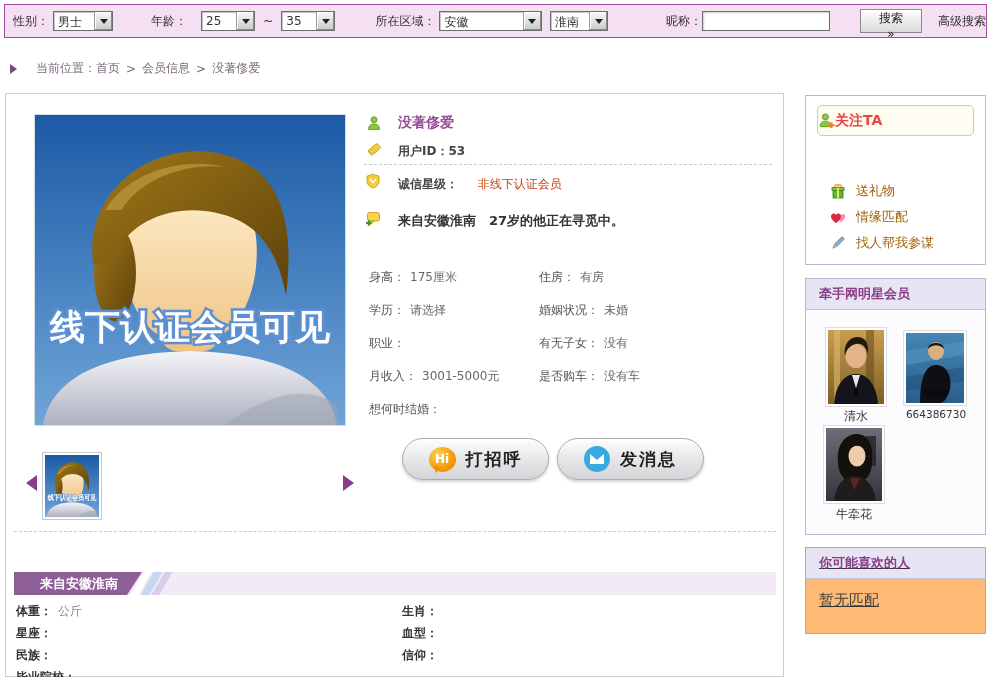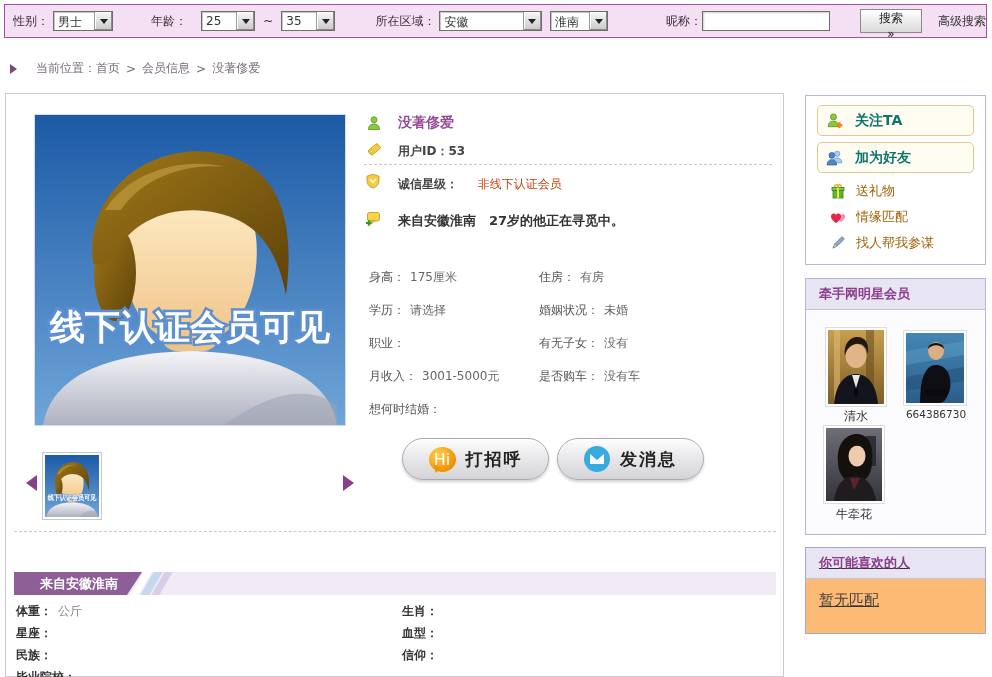--- a/index.html
+++ b/index.html
@@ -55,21 +55,21 @@
   .pill{position:absolute;top:344px;width:147px;height:42px;border-radius:21px;border:1px solid #ABABAF;
         background:linear-gradient(#FEFEFE,#E9E9EB 45%,#D4D4D8);
         box-shadow:0 2px 3px rgba(0,0,0,.18), inset 0 1px 0 #FFF;
         display:flex;align-items:center;justify-content:center;gap:10px;cursor:pointer;box-sizing:border-box;}
   .pill-label{font-size:17px;font-weight:bold;color:#222;letter-spacing:2px;}
   .btn-hi{left:396px;}
   .btn-msg{left:551px;}
   .hi-icon{position:relative;width:27px;height:25px;border-radius:50%;
            background:radial-gradient(circle at 35% 30%, #FFD050, #F29000 72%);
            display:flex;align-items:center;justify-content:center;}
-  .hi-icon span{color:#fff;font-weight:normal;font-size:16px;}
+  .hi-icon span{color:#fff;font-weight:bold;font-size:12px;}
   .hi-icon::after{content:'';position:absolute;left:3px;bottom:-5px;width:0;height:0;
            border:4px solid transparent;border-top:7px solid #F29000;transform:rotate(20deg);}
   .env-icon{width:26px;height:26px;border-radius:50%;background:#35ABDF;
            display:flex;align-items:center;justify-content:center;}
   .env{width:14px;height:10px;background:#fff;position:relative;}
   .env::after{content:'';position:absolute;left:0;top:0;width:0;height:0;
            border-left:7px solid transparent;border-right:7px solid transparent;border-top:6px solid #35ABDF;}
   
   .banner{position:absolute;left:8px;top:478px;width:762px;height:23px;background:#F2EBF5;}
   .banner-title{position:absolute;left:0;top:0;height:23px;width:128px;background:#8E5E97;color:#FFF;
@@ -81,22 +81,22 @@
   .st3{left:144px;width:8px;background:#D9CDE9;}
   
   .pd-grid{position:absolute;left:10px;top:509px;width:760px;display:grid;
            grid-template-columns:386px auto;grid-auto-rows:22px;}
   .pd-label{font-weight:bold;color:#333;}
   .pd-val{color:#888;margin-left:6px;}
   
   .sb1{position:absolute;left:805px;top:95px;width:181px;height:170px;border:1px solid #BCB6D6;
        background:#fff;box-sizing:border-box;}
   .act-btn{position:absolute;left:11px;width:157px;height:31px;border:1px solid #E2C88E;border-radius:5px;
-       background:#FFFDF2;display:flex;align-items:center;gap:12px;padding-left:8px;box-sizing:border-box;
-       color:#0f766e;font-size:14px;font-weight:bold;cursor:pointer;}
+       background:#FFFDF2;display:flex;align-items:center;padding-left:0;box-sizing:border-box;
+       color:#ef4444;font-size:14px;font-weight:bold;cursor:pointer;}
   .ab1{top:9px;} .ab2{top:46px;}
   .sb-link{position:absolute;left:24px;display:flex;align-items:center;gap:10px;color:#a16207;
        font-size:13px;cursor:pointer;}
   .sl1{top:86px;} .sl2{top:112px;} .sl3{top:138px;}
   .sb2{position:absolute;left:805px;top:278px;width:181px;height:257px;border:1px solid #B9B3D5;
        background:#FCFCFE;box-sizing:border-box;}
   .sb-head{height:30px;background:#E7E4F3;border-bottom:1px solid #C5C0DC;color:#8A3E8A;font-weight:bold;
        font-size:13px;line-height:30px;padding-left:13px;}
   .mframe{position:absolute;border:1px solid #DDD;background:#fff;padding:2px;}
   .mframe svg{display:block;}
@@ -300,33 +300,20 @@
       <svg width="17" height="17" viewBox="0 0 16 16">
         <circle cx="7" cy="4.6" r="2.8" fill="#8CC83C" stroke="#55961E" stroke-width="0.8"></circle>
         <path d="M2,13.8 C2,10 4.4,8.6 7,8.6 C9.6,8.6 12,10 12,13.8 Z" fill="#8CC83C" stroke="#55961E" stroke-width="0.8"></path>
         <g stroke="#F08519" stroke-width="2.2">
             <line x1="9.8" y1="12.4" x2="15.4" y2="12.4"></line>
             <line x1="12.6" y1="9.6" x2="12.6" y2="15.2"></line>
           </g>
       </svg>
       <span>关注TA</span>
     </div>
-    <div class="act-btn ab2">
-      <svg width="17" height="17" viewBox="0 0 16 16">
-        <g fill="#A8CCEC" stroke="#6898C8" stroke-width="0.7">
-          <circle cx="10.5" cy="4.5" r="2.5"></circle>
-            <path d="M6,13 C6,9.8 8.2,8.4 10.5,8.4 C12.8,8.4 15,9.8 15,13 Z"></path>
-        </g>
-        <g fill="#4E88C4" stroke="#2E5C94" stroke-width="0.7">
-          <circle cx="5.5" cy="6" r="2.7"></circle>
-            <path d="M1,15 C1,11.4 3.3,10 5.5,10 C7.7,10 10,11.4 10,15 Z"></path>
-        </g>
-      </svg>
-      <span>加为好友</span>
-    </div>
     <div class="sb-link sl1">
       <svg width="16" height="16" viewBox="0 0 16 16">
         <circle cx="6.5" cy="3.5" r="1.8" fill="none" stroke="#E8B02C" stroke-width="1.4"></circle>
         <circle cx="9.5" cy="3.5" r="1.8" fill="none" stroke="#E8B02C" stroke-width="1.4"></circle>
         <rect x="3" y="7" width="10" height="8" fill="#5CB82C" stroke="#3E7E1C" stroke-width="0.8"></rect>
         <rect x="2" y="4.5" width="12" height="3" fill="#79CC42" stroke="#3E7E1C" stroke-width="0.8"></rect>
         <rect x="7" y="4.5" width="2" height="10.5" fill="#F2DE4E"></rect>
       </svg>
       <span>送礼物</span>
     </div>

